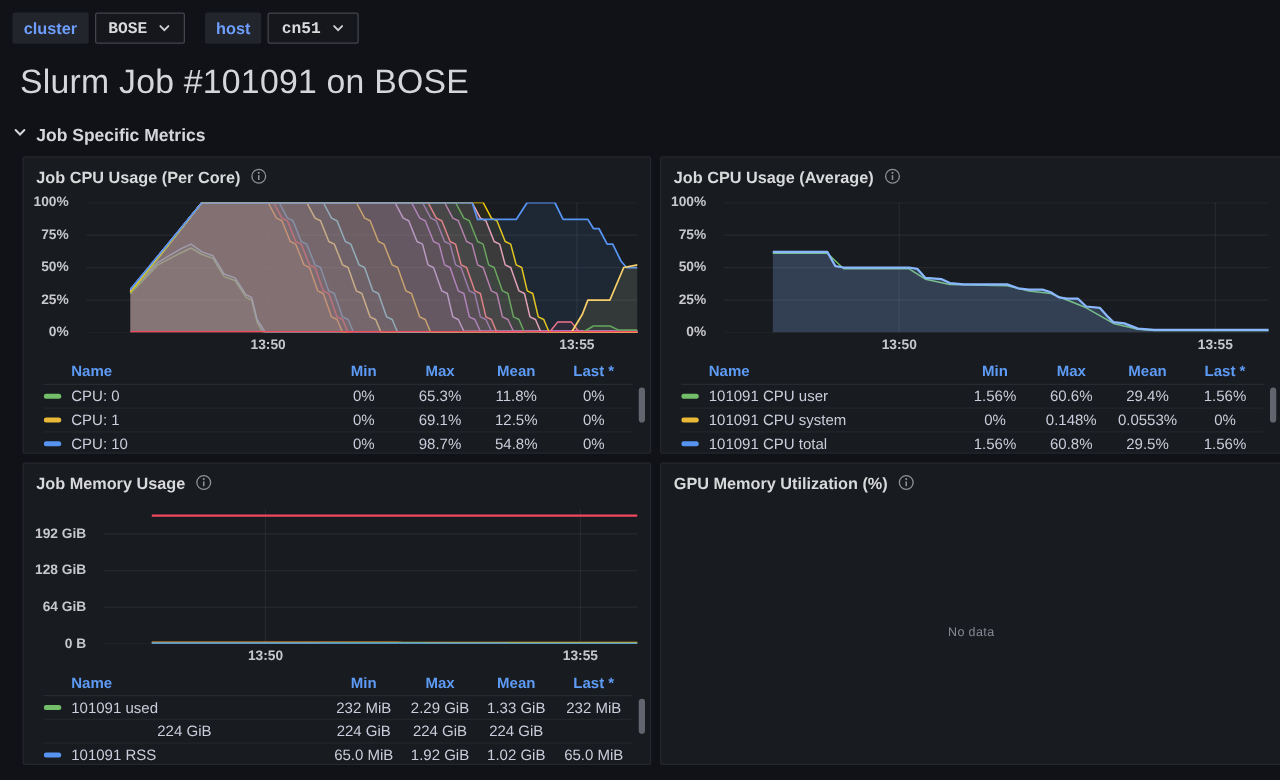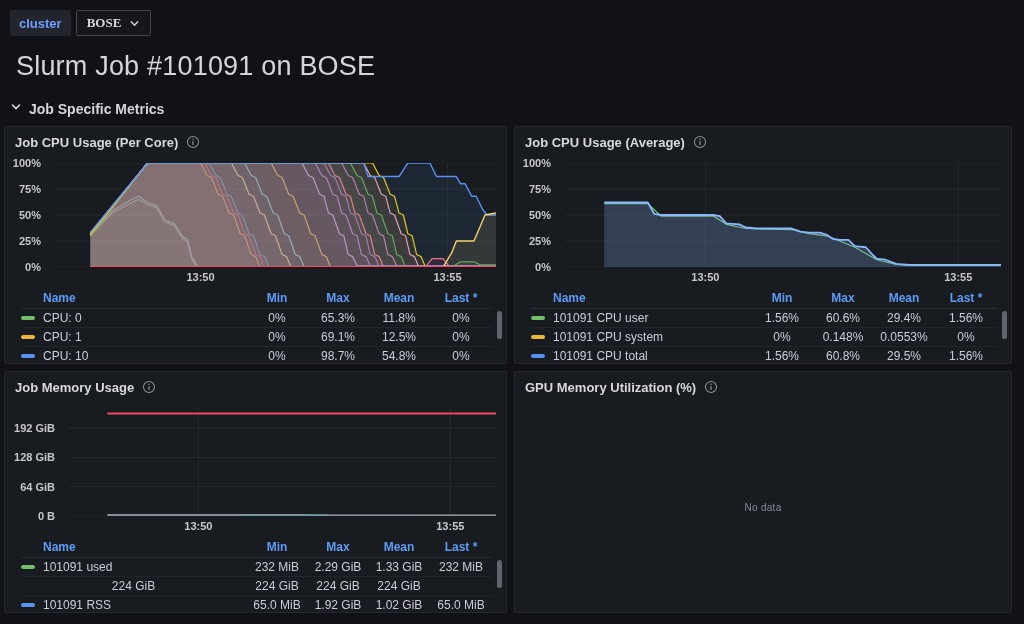--- a/index.html
+++ b/index.html
@@ -14,32 +14,32 @@
   .submenu { display: flex; gap: 16px; align-items: center; padding: 10px 0 0 10px; }
   .var { display: flex; gap: 5px; align-items: stretch; }
   .var-label {
     background: #22252b; color: #6e9fff; font-size: 13px; font-weight: 600;
     padding: 5px 9px; border-radius: 2px; display: flex; align-items: center;
   }
   .var-value {
     background: #15171d; border: 1px solid #43454d; border-radius: 2px;
     color: #d8d9da; font-size: 13px; font-weight: 600;
     padding: 4px 10px; display: flex; align-items: center; gap: 8px; cursor: pointer;
-    font-family: Liberation Serif, serif;
+    font-family: Liberation Mono, monospace;
   }
   
   .page-title { font-size: 27px; font-weight: 500; color: #d5d6da; margin: 15px 0 0 16px; letter-spacing: 0.2px; }
   .section-header {
     display: flex; align-items: flex-start; gap: 7px; margin: 19px 0 9px 10px;
     font-size: 14px; font-weight: 700; color: #d5d6da; cursor: pointer; width: max-content;
   }
   
   .grid {
     display: grid; grid-template-columns: 503px 498px; grid-template-rows: 238px 242px;
-    column-gap: 7px; row-gap: 7px; margin: 0 4px; border-radius: 14px;
+    column-gap: 7px; row-gap: 7px; margin: 0 18px; border-radius: 14px;
   }
   .panel {
     background: #181b1f; border: 1px solid #25272e; border-radius: 2px;
     display: flex; flex-direction: column; overflow: hidden; position: relative;
   }
   .panel-header { height: 30px; flex: 0 0 30px; display: flex; align-items: center; padding: 0 10px; gap: 8px; }
   .panel-title { font-size: 13px; font-weight: 700; color: #d8d9da; margin: 0; cursor: pointer; }
   .info-icon { display: flex; align-items: center; }
   
   .chart-area { position: relative; flex: 1 1 auto; margin: 0 6px; }
@@ -68,20 +68,29 @@
 </head>
 <body>
 
 <div class="page">
 
   <div class="submenu">
     <div class="var">
       <span class="var-label">cluster</span>
       <button class="var-value">
         <span>BOSE</span>
+        <svg class="caret" width="11" height="11" viewBox="0 0 12 12">
+            <path d="M2.5 4.2 L6 7.8 L9.5 4.2" stroke="#cfd0d4" stroke-width="1.6" fill="none" stroke-linecap="round"></path>
+          </svg>
+      </button>
+    </div>
+    <div class="var">
+      <span class="var-label">host</span>
+      <button class="var-value">
+        <span>cn51</span>
         <svg class="caret" width="11" height="11" viewBox="0 0 12 12">
             <path d="M2.5 4.2 L6 7.8 L9.5 4.2" stroke="#cfd0d4" stroke-width="1.6" fill="none" stroke-linecap="round"></path>
           </svg>
       </button>
     </div>
   </div>
 
   <h1 class="page-title">Slurm Job #101091 on BOSE</h1>
 
   <div class="section-header">

